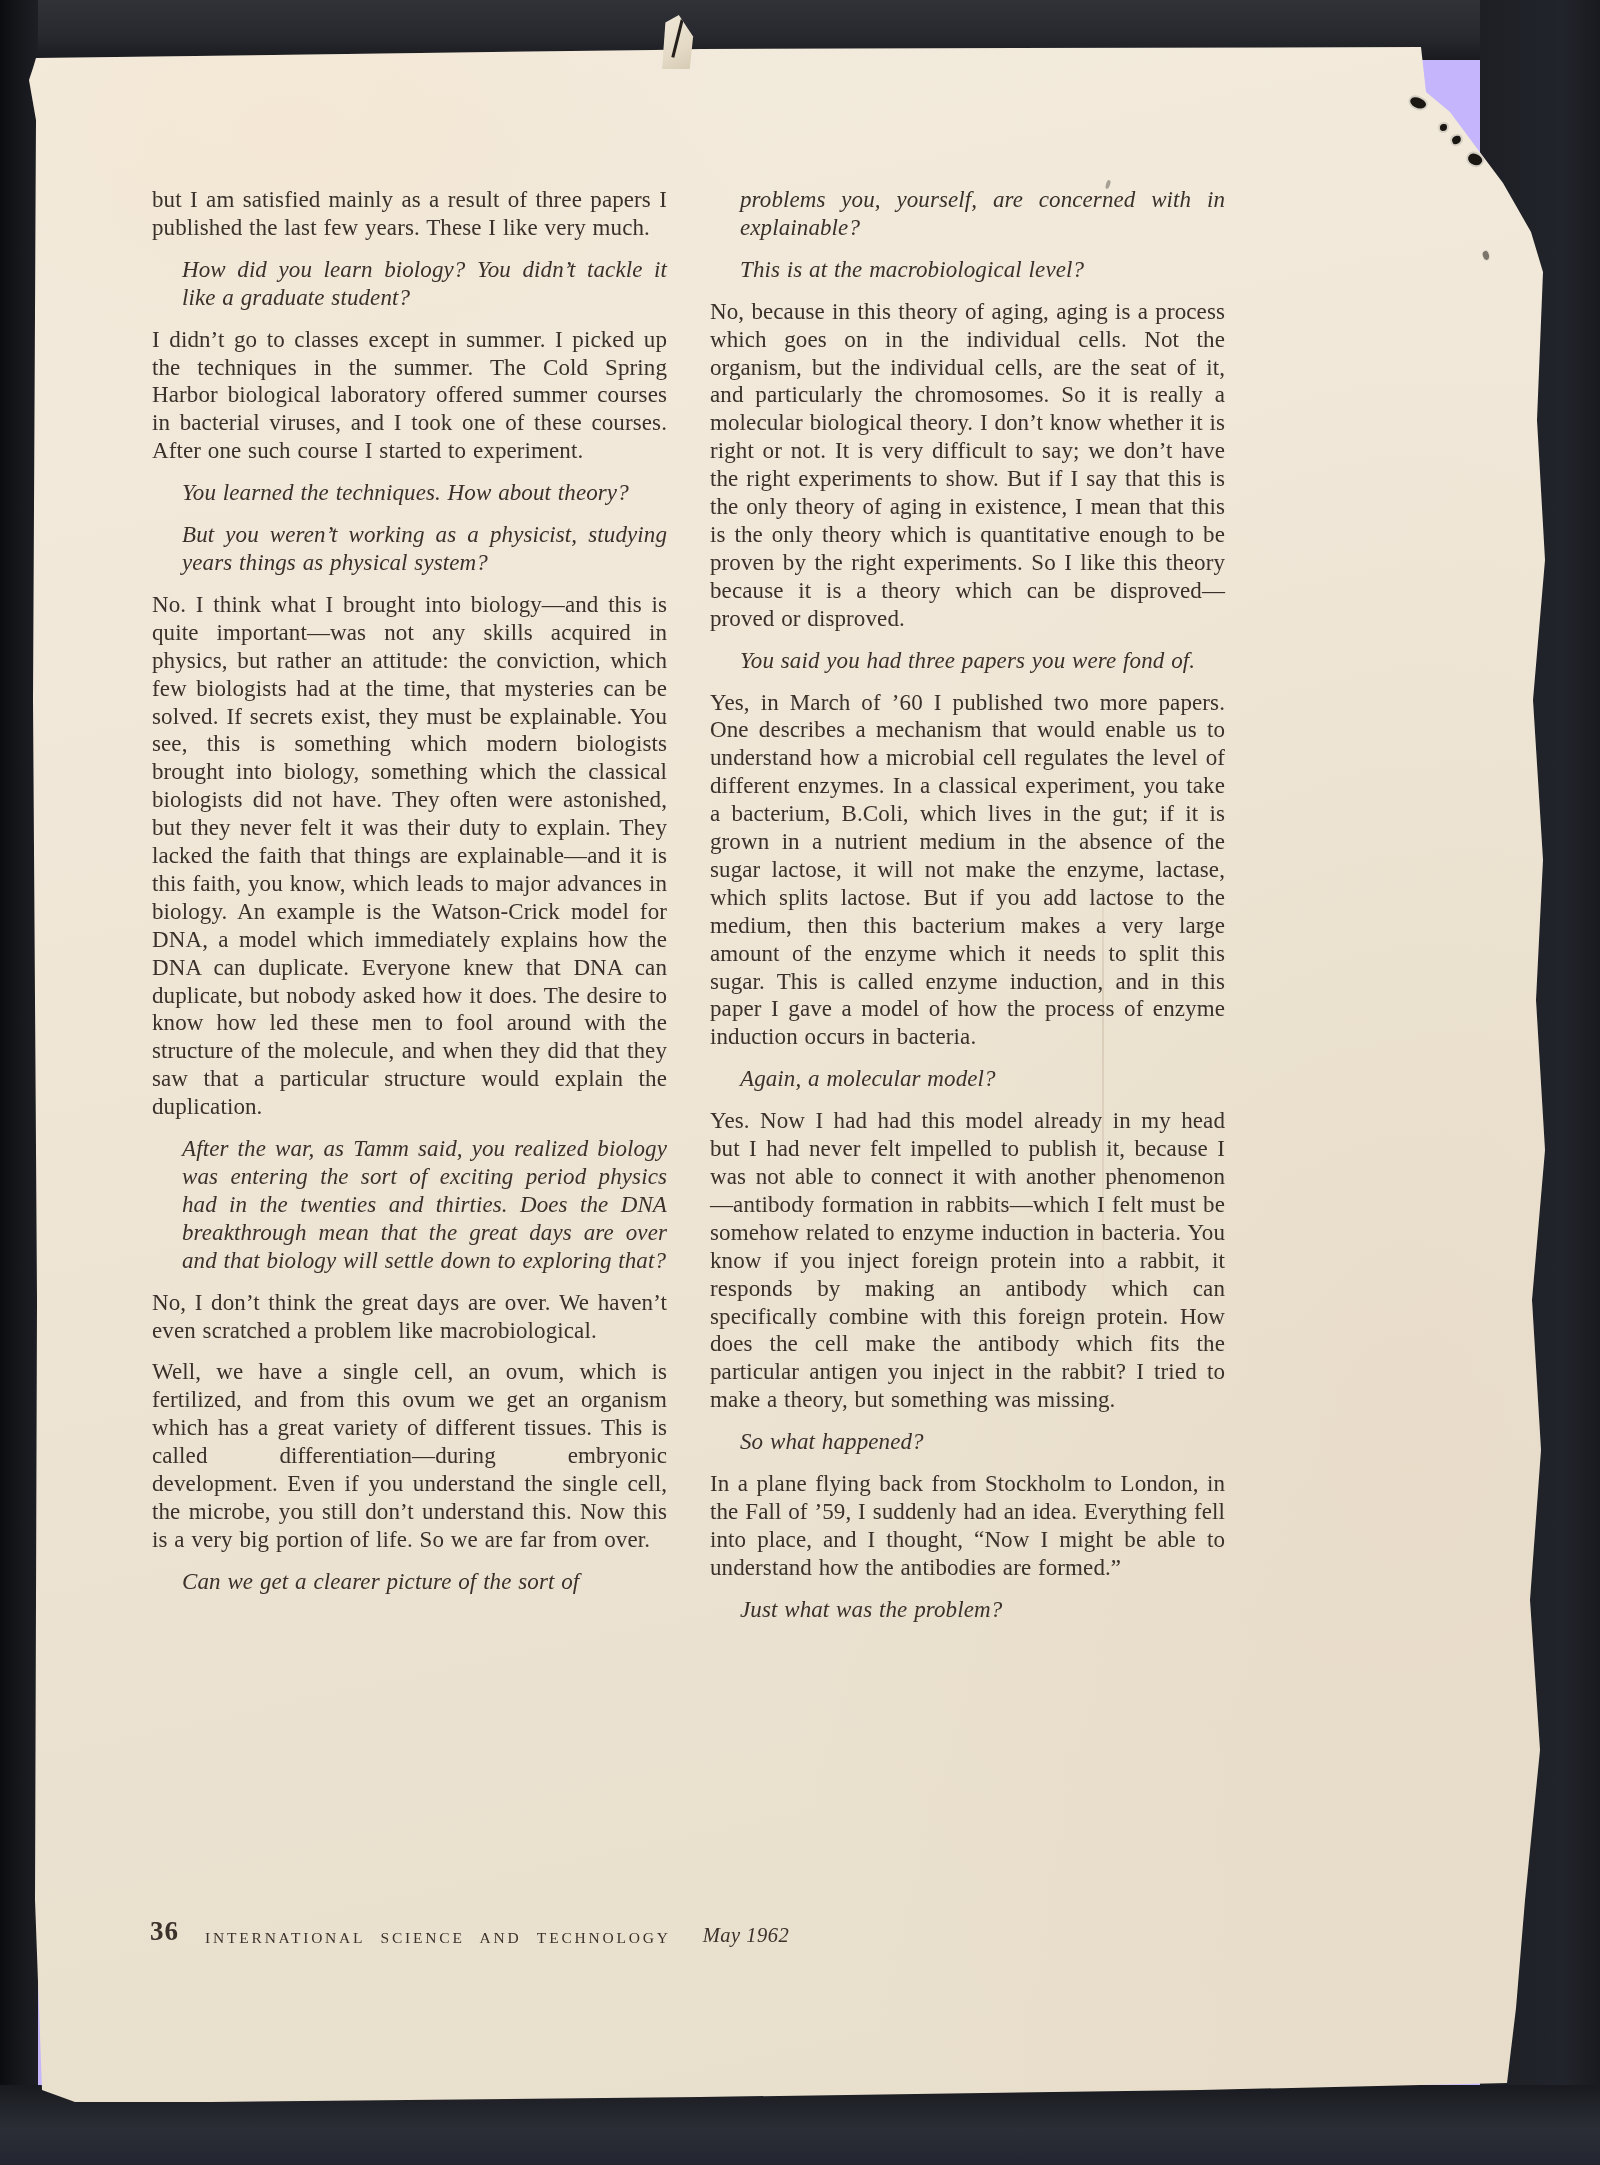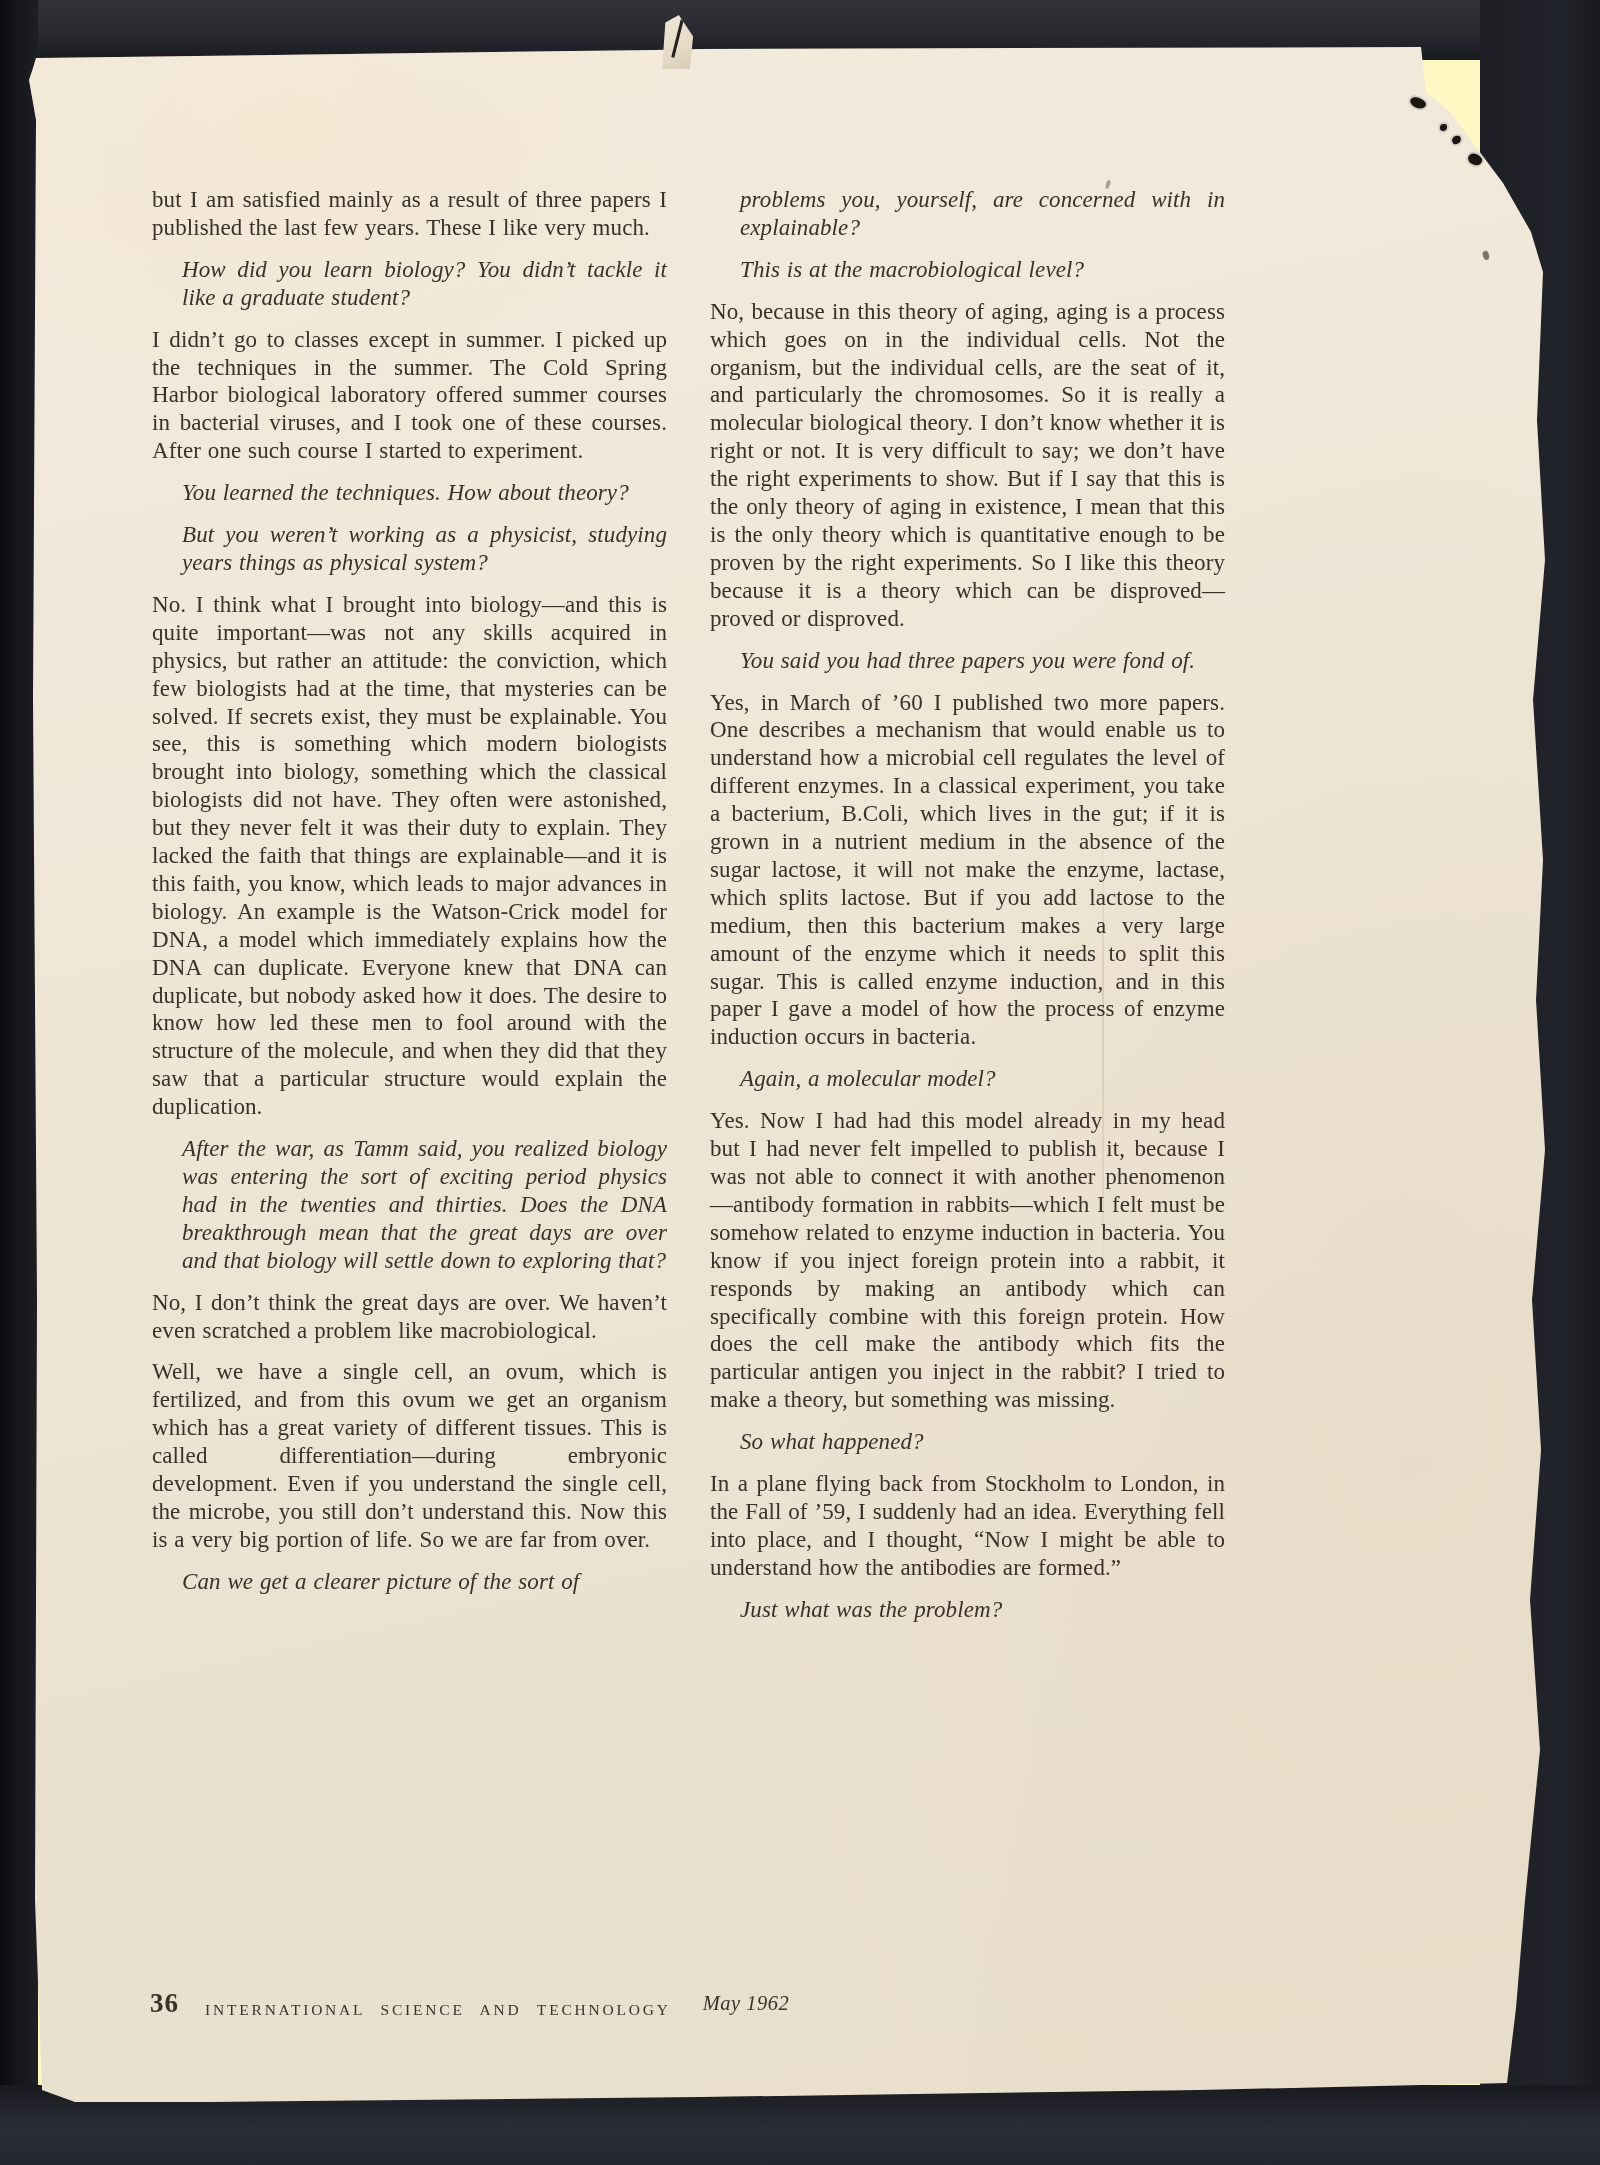--- a/index.html
+++ b/index.html
@@ -1,18 +1,18 @@
 <!DOCTYPE html>
 <html style="--paper: #efe6d6; --ink: #39312a;"><head>
 <meta charset="utf-8">
 <style>
   html,body{margin:0;padding:0;background:#0e0f12;}
   .stage{
     position:relative;width:1600px;height:2165px;overflow:hidden;
-    background:#fef9c3;
+    background:#c4b5fd;
     font-family:"Liberation Serif","DejaVu Serif",serif;
   }
   .bg-top{position:absolute;left:0;top:0;right:0;height:60px;
     background:linear-gradient(180deg,#313237 0%,#28292e 60%,#1a1b1f 100%);}
   .bg-left{position:absolute;left:0;top:0;bottom:0;width:38px;
     background:linear-gradient(90deg,#0b0c0f 0%,#15161a 45%,#1e1f24 100%);}
   .bg-right{position:absolute;right:0;top:0;bottom:0;width:120px;
     background:linear-gradient(90deg,#1d1f25 0%,#22242b 70%,#191a1f 100%);}
   .bg-bottom{position:absolute;left:0;right:0;bottom:0;height:80px;
     background:linear-gradient(180deg,#191a1f 0%,#2b2e36 55%,#232630 100%);}
@@ -46,21 +46,21 @@
     position:absolute;top:186px;width:515px;
     color:var(--ink,#39312a);
     font-size:23px;line-height:27.9px;
     text-align:justify;letter-spacing:.1px;word-spacing:.04em;
   }
   .col-left{left:152px;}
   .col-right{left:710px;}
   .col p{margin:0 0 14px 0;}
   .col p.question{margin-left:30px;font-style:italic;}
 
-  .footer{position:absolute;left:150px;top:1988px;display:flex;align-items:center;color:#3a322b;}
+  .footer{position:absolute;left:150px;top:1916px;display:flex;align-items:flex-end;color:#3a322b;}
   .pgnum{font-size:27px;font-weight:700;letter-spacing:1px;}
   .mag{font-size:15.5px;letter-spacing:2.8px;word-spacing:9px;margin-left:26px;margin-top:12px;}
   .issue{font-style:italic;font-size:20.5px;margin-left:32px;letter-spacing:.5px;}
 
   .speck{position:absolute;background:#1a1612;border:2px solid rgba(248,241,228,.85);
     border-radius:50% 40% 55% 45%;}
   .speck.s1{left:1408px;top:96px;width:16px;height:10px;transform:rotate(28deg);}
   .speck.s2{left:1438px;top:122px;width:7px;height:7px;}
   .speck.s3{left:1450px;top:134px;width:9px;height:8px;transform:rotate(-12deg);}
   .speck.s4{left:1466px;top:152px;width:14px;height:11px;transform:rotate(35deg);}

